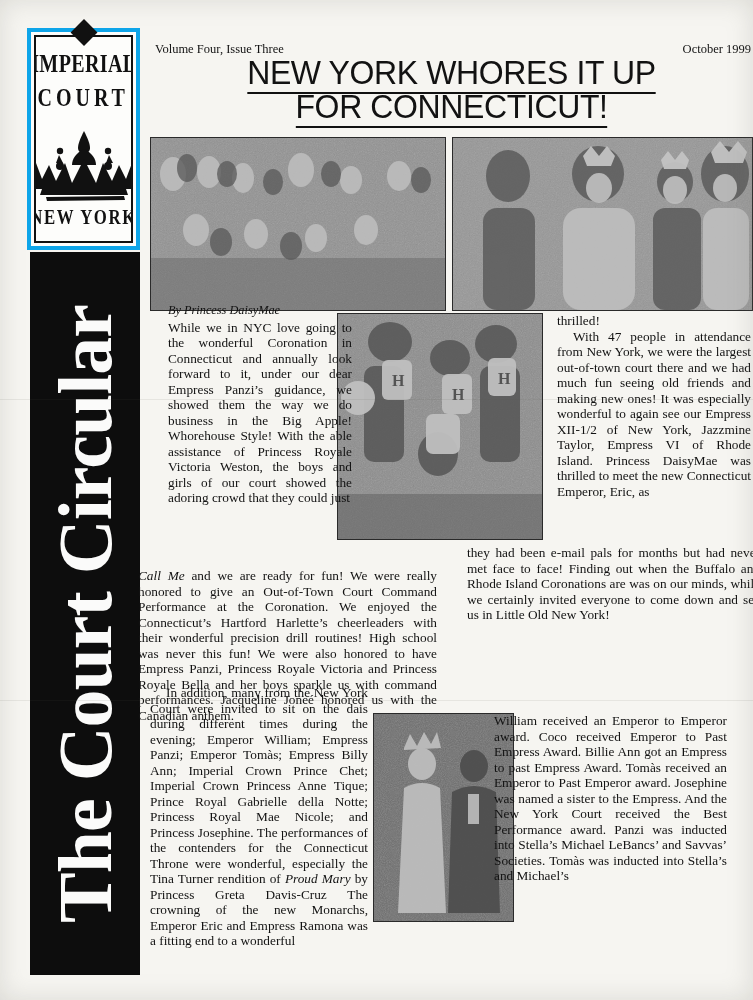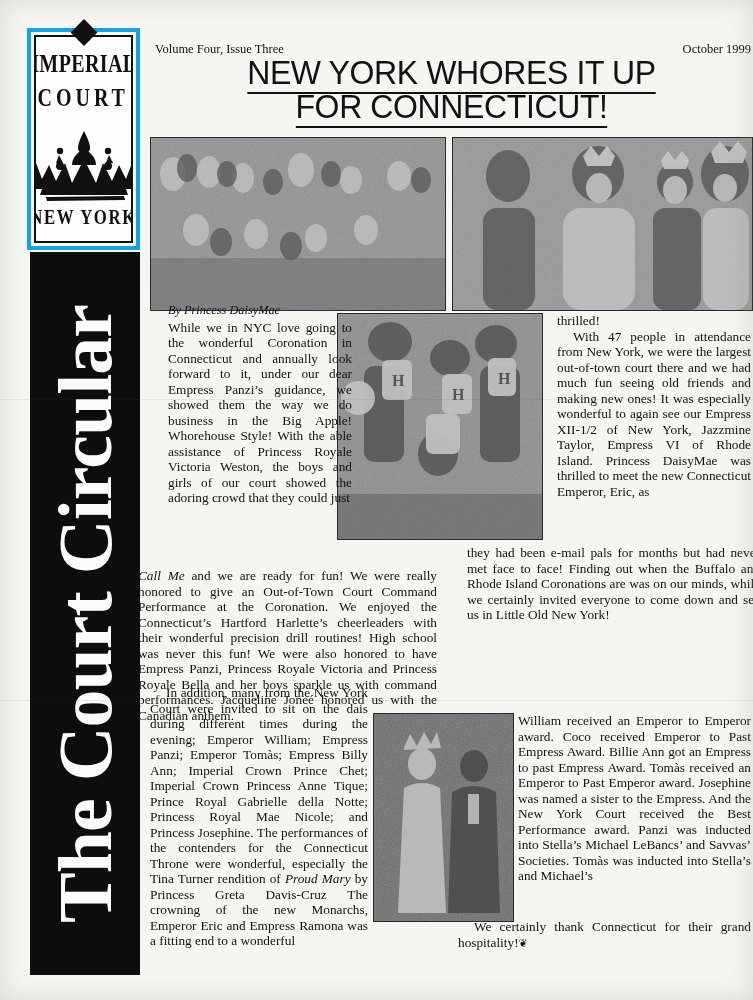--- a/index.html
+++ b/index.html
@@ -97,21 +97,21 @@
   }
   .col p{margin:0;}
   .col p.ind{text-indent:16px;}
   .byline{font-style:italic;font-size:12.3px;margin-bottom:1px;}
 
   #col-left-top  {left:150px;top:303px;width:184px;margin-left:18px;}
   #col-right-top {left:557px;top:313px;width:194px;}
   #band-mid      {left:138px;top:540px;width:299px;margin-top:28px;}
   #col-right-mid {left:458px;top:545px;width:293px;margin-left:9px;}
   #col-left-bot  {left:150px;top:685px;width:218px;}
-  #col-right-bot {left:518px;top:713px;width:233px;}
+  #col-right-bot {left:494px;top:713px;width:233px;}
   #band-bot      {left:458px;top:919px;width:293px;}
 
   .flower{font-size:11px;}
 </style>
 </head>
 <body>
 
 <div class="masthead">
   <div class="logo-box">
     <div class="logo-diamond"></div>
@@ -304,18 +304,17 @@
 
 <div class="col" id="col-left-bot">
   <p class="ind"><span>In addition, many from the New York Court were invited to sit on the dais during different times during the evening; Emperor William; Empress Panzi; Emperor Tomàs; Empress Billy Ann; Imperial Crown Prince Chet; Imperial Crown Princess Anne Tique; Prince Royal Gabrielle della Notte; Princess Royal Mae Nicole; and Princess Josephine. The performances of the contenders for the Connecticut Throne were wonderful, especially the Tina Turner rendition of </span><em>Proud Mary</em><span> by Princess Greta Davis-Cruz  The crowning of the new Monarchs, Emperor Eric and Empress Ramona was a fitting end to a wonderful</span></p>
 </div>
 
 <div class="col" id="col-right-bot">
   <p>William received an Emperor to Emperor award.   Coco received Emperor to Past Empress Award.  Billie Ann got an Empress to past Empress Award.  Tomàs received an Emperor to Past Emperor award.  Josephine was named a sister to the Empress.  And the New York Court received the Best Performance award.   Panzi was inducted into Stella’s Michael LeBancs’ and Savvas’ Societies.  Tomàs was inducted into Stella’s and Michael’s</p>
 </div>
 
 <div class="col" id="band-bot">
-  <p class="ind"><span>We certainly thank Connecticut for their grand hospitality!</span><span class="flower">❦</span></p>
 </div>
 
 <div class="paper-edge"></div>
 <div class="scan-fold" style="top:399px"></div>
 <div class="scan-fold" style="top:700px"></div>
 
 </body></html>

